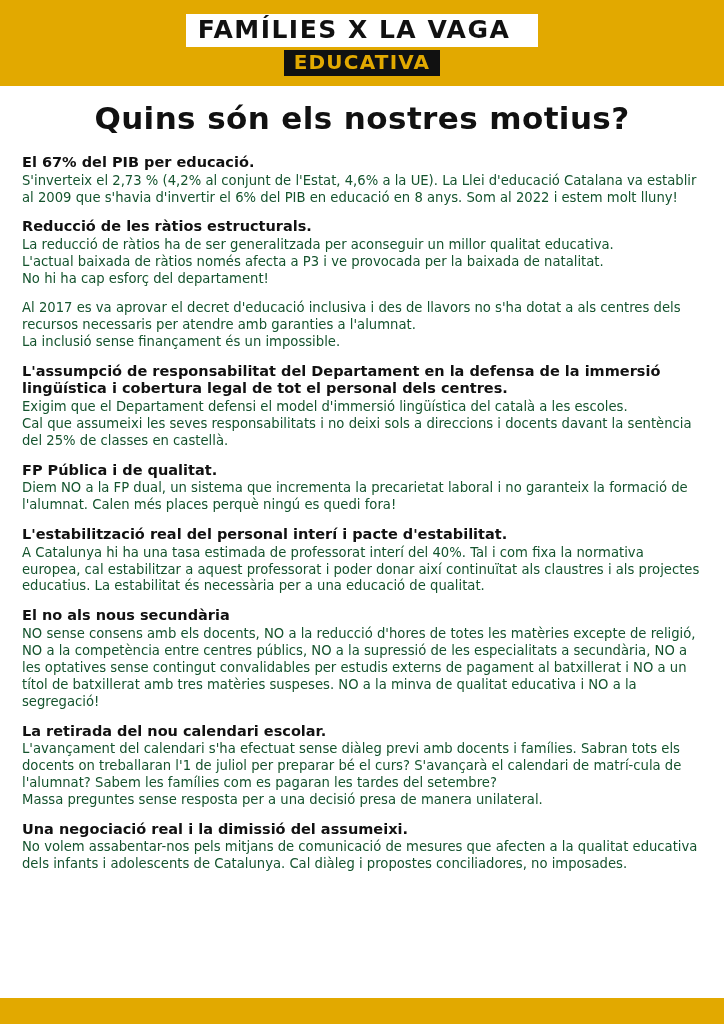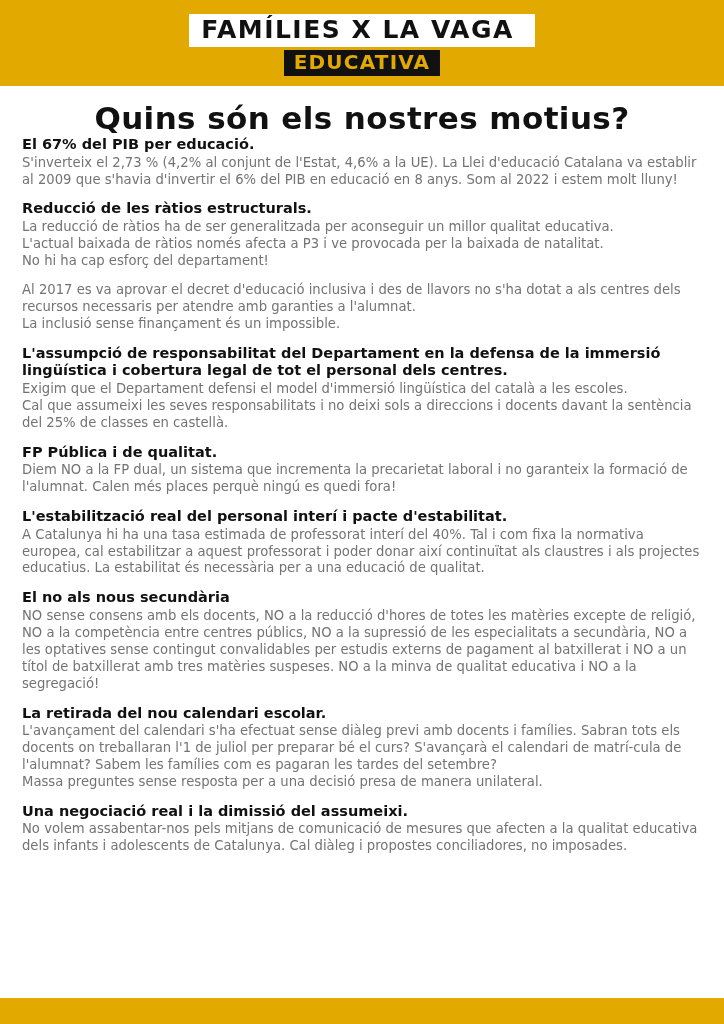--- a/index.html
+++ b/index.html
@@ -38,21 +38,21 @@
     flex-direction: column;
     align-items: center;
   }
   .logo-line1 {
     background: #ffffff;
     color: #111111;
     font-family: "DejaVu Sans", sans-serif;
     font-weight: bold;
     font-size: 25px;
     letter-spacing: 1.5px;
-    padding: 3px 21px 4px 12px;
+    padding: 3px 28px 4px 12px;
     line-height: 1.05;
     white-space: nowrap;
   }
   .logo-line2 {
     background: #111111;
     color: #e2a900;
     font-family: "DejaVu Sans", sans-serif;
     font-weight: bold;
     font-size: 20px;
     letter-spacing: 1.2px;
@@ -62,21 +62,21 @@
     white-space: nowrap;
     text-align: center;
   }
   
   .headline {
     text-align: center;
     font-family: "DejaVu Sans", sans-serif;
     font-weight: bold;
     font-size: 31px;
     letter-spacing: 0.4px;
-    margin: 14px 0 0 0;
+    margin: 14px 0 18px 0;
     color: #111111;
   }
   
   .content {
     padding: 0 20px 0 22px;
     box-sizing: border-box;
   }
   .section {
     margin-bottom: 12px;
   }
@@ -85,21 +85,21 @@
     font-weight: bold;
     font-size: 14.5px;
     line-height: 1.22;
     color: #111111;
     margin-bottom: 1px;
   }
   .section-body {
     font-family: "DejaVu Sans", sans-serif;
     font-size: 13.2px;
     line-height: 1.28;
-    color: #737373;
+    color: #14532d;
     white-space: pre-line;
   }
   
   .bottom-band {
     position: absolute;
     left: 0;
     bottom: 0;
     width: 100%;
     height: 26px;
     background: #e2a900;

